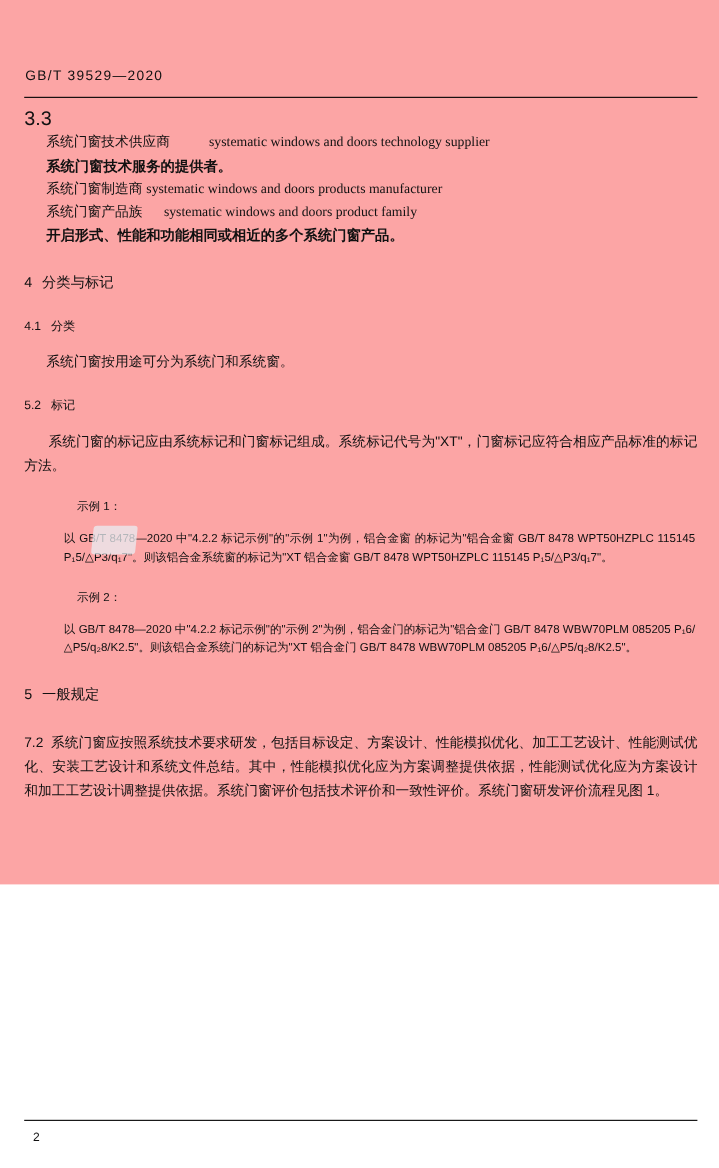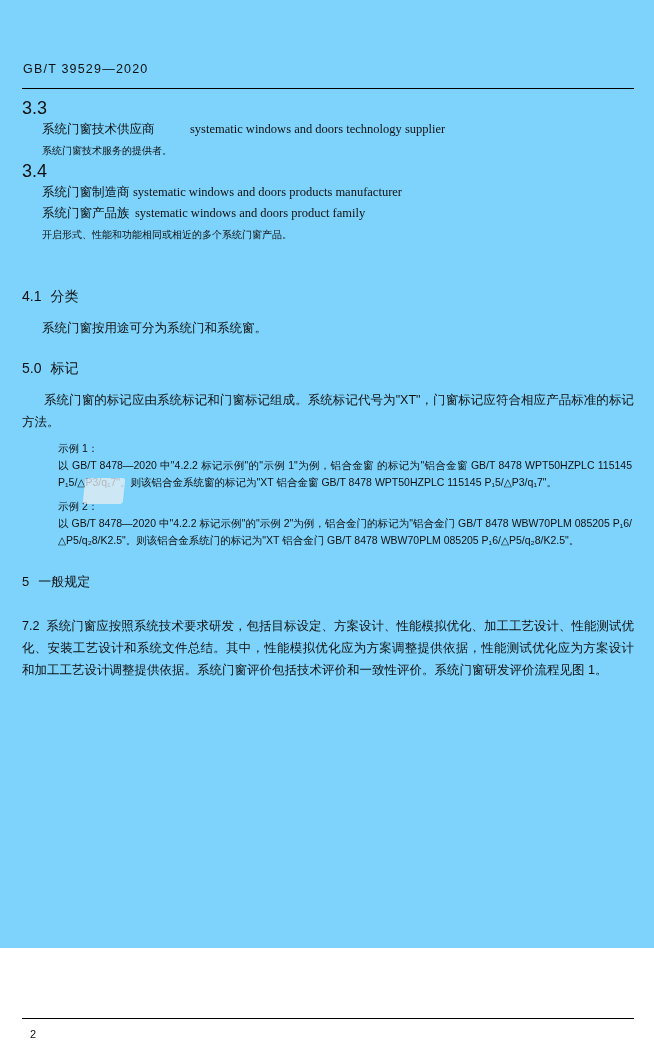--- a/index.html
+++ b/index.html
@@ -12,22 +12,22 @@
     height: 1062px;
     position: relative;
     font-family: "Liberation Sans", sans-serif;
     color: #111111;
     overflow: hidden;
   }
   .page {
     position: absolute;
     left: 0; top: 0;
     width: 654px;
-    height: 948px;
-    background: #7dd3fc;
+    height: 804px;
+    background: #fca5a5;
   }
   .rule-top {
     position: absolute;
     left: 22px;
     top: 88px;
     width: 612px;
     height: 1px;
     background: #000000;
   }
   .rule-bottom {
@@ -64,36 +64,37 @@
     font-size: 12.5px;
     line-height: 21px;
     margin: 0;
     padding-left: 20px;
   }
   .term-en {
     font-family: "Liberation Serif", serif;
     font-size: 12.5px;
   }
   .def-line {
-    font-size: 10px;
+    font-size: 13px;
     line-height: 21px;
     margin: 0;
     padding-left: 20px;
+    font-weight: bold;
   }
   .spacer-sm { height: 10px; }
   .spacer-md { height: 18px; }
   .spacer-lg { height: 22px; }
   .section-head {
     font-size: 13px;
     line-height: 22px;
     margin: 0;
   }
   .section-head .num { margin-right: 9px; }
   .sub-head {
-    font-size: 14px;
+    font-size: 11px;
     line-height: 22px;
     margin: 0;
   }
   .sub-head .num { margin-right: 9px; }
   .body-para {
     font-size: 12.5px;
     line-height: 22px;
     margin: 0;
     padding-left: 20px;
     text-align: justify;
@@ -103,21 +104,21 @@
     line-height: 22px;
     margin: 0;
     text-align: justify;
   }
   .body-para-first {
     text-indent: 22px;
   }
   .example-label {
     font-size: 10.5px;
     line-height: 18px;
-    margin: 0;
+    margin: 12px;
     padding-left: 36px;
   }
   .example-body {
     font-size: 10.5px;
     line-height: 17px;
     margin: 0;
     padding-left: 36px;
     text-align: justify;
     padding-right: 2px;
   }
@@ -150,47 +151,49 @@
 
   <div class="content">
 
     <p class="clause-num">3.3</p>
     <p class="term-line">
       <span>系统门窗技术供应商</span>
       <span class="term-en" style="margin-left:32px;">systematic windows and doors technology supplier</span>
     </p>
     <p class="def-line">系统门窗技术服务的提供者。</p>
 
-    <p class="clause-num">3.4</p>
     <p class="term-line">
       <span>系统门窗制造商</span>
       <span class="term-en" style="margin-left:0;">systematic windows and doors products manufacturer</span>
     </p>
 
     <p class="term-line">
       <span>系统门窗产品族</span>
-      <span class="term-en" style="margin-left:2px;">systematic windows and doors product family</span>
+      <span class="term-en" style="margin-left:16px;">systematic windows and doors product family</span>
     </p>
     <p class="def-line">开启形式、性能和功能相同或相近的多个系统门窗产品。</p>
 
     <div class="spacer-lg"></div>
 
+    <p class="section-head">
+      <span class="num">4</span><span>分类与标记</span>
+    </p>
 
     <div class="spacer-md"></div>
 
     <p class="sub-head">
       <span class="num">4.1</span><span>分类</span>
     </p>
     <div class="spacer-sm"></div>
     <p class="body-para">系统门窗按用途可分为系统门和系统窗。</p>
 
     <div class="spacer-md"></div>
 
     <p class="sub-head">
-      <span class="num">5.0</span><span>标记</span>
+      <span class="num">5.2</span><span>标记</span>
     </p>
     <div class="spacer-sm"></div>
     <p class="body-para-ind body-para-first">系统门窗的标记应由系统标记和门窗标记组成。系统标记代号为"XT"，门窗标记应符合相应产品标准的标记方法。</p>
 
     <div style="height:6px;"></div>
 
     <p class="example-label">示例 1：</p>
     <p class="example-body">以 GB/T 8478—2020 中"4.2.2 标记示例"的"示例 1"为例，铝合金窗 的标记为"铝合金窗 GB/T 8478 WPT50HZPLC 115145 P₁5/△P3/q₁7"。则该铝合金系统窗的标记为"XT 铝合金窗 GB/T 8478 WPT50HZPLC 115145 P₁5/△P3/q₁7"。</p>
 
     <div style="height:6px;"></div>

